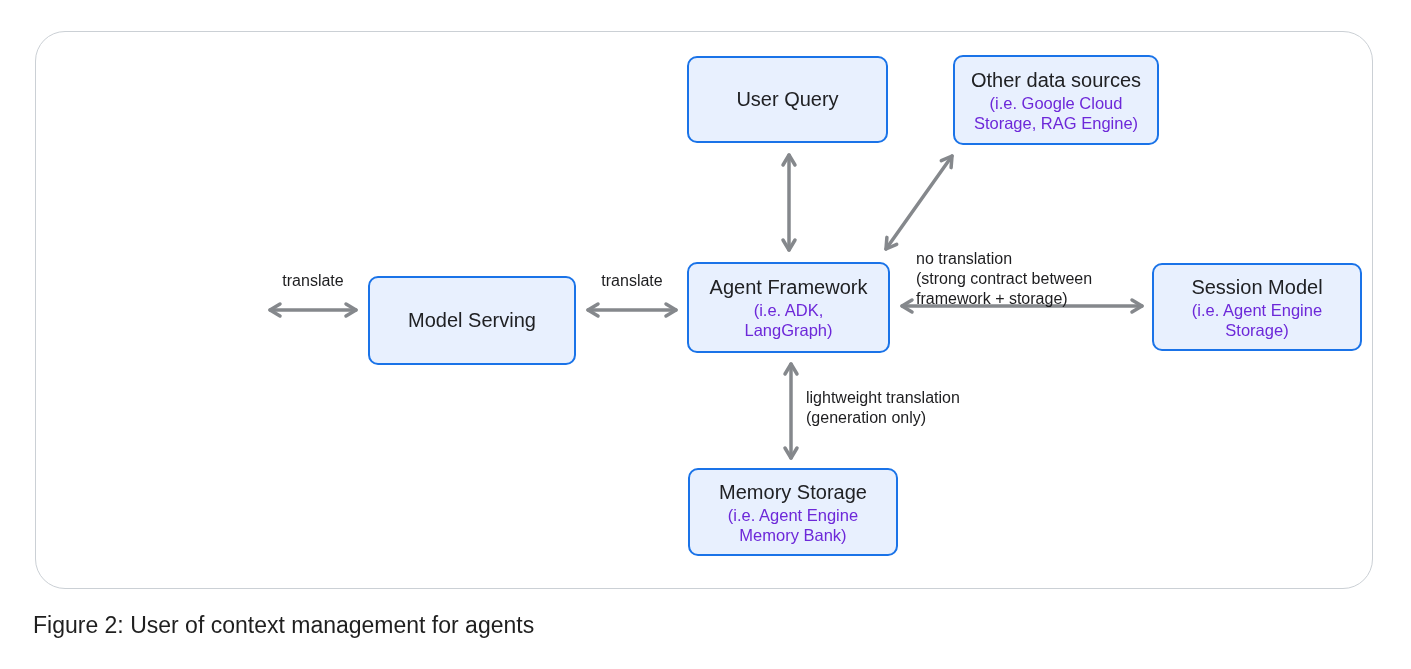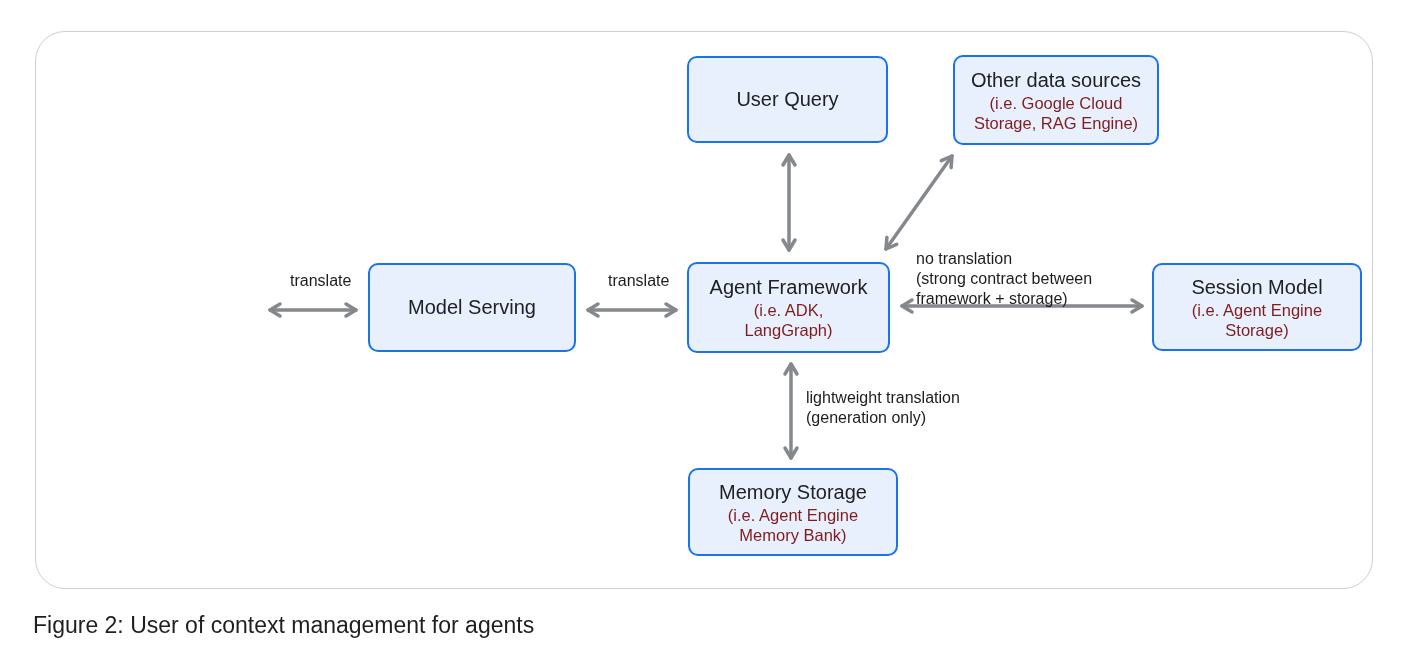--- a/index.html
+++ b/index.html
@@ -46,34 +46,34 @@
     font-weight: 500;
     line-height: 25px;
     white-space: pre-line;
     color: #202124;
   }
   .node-subtitle {
     font-size: 16.5px;
     font-weight: 400;
     line-height: 20px;
     white-space: pre-line;
-    color: #7f1d1d;
+    color: #6d28d9;
   }
   .edge-label {
     position: absolute;
     font-size: 16px;
     line-height: 20px;
     white-space: pre-line;
     color: #1d1d1f;
   }
-  .edge-label.center { text-align: left; margin-left: 32px; }
+  .edge-label.center { text-align: center; }
   #n-user-query        { left: 687px;  top: 56px;  width: 201px; height: 87px; }
   #n-other-data        { left: 953px;  top: 55px;  width: 206px; height: 90px; }
   #n-model             { left: 46px;   top: 264px; width: 212px; height: 86px; }
-  #n-model-serving     { left: 368px;  top: 263px; width: 208px; height: 89px; align-items: center; }
+  #n-model-serving     { left: 368px;  top: 276px; width: 208px; height: 89px; align-items: center; }
   #n-agent-framework   { left: 687px;  top: 262px; width: 203px; height: 91px; }
   #n-session-store     { left: 1152px; top: 263px; width: 210px; height: 88px; }
   #n-memory-manager    { left: 688px;  top: 468px; width: 210px; height: 88px; }
   #lbl-translate-1 { left: 258px; top: 271px; width: 110px; }
   #lbl-translate-2 { left: 576px; top: 271px; width: 112px; }
   #lbl-no-translation { left: 916px; top: 249px; width: 236px; }
   #lbl-lightweight { left: 806px; top: 388px; width: 210px; }
   .caption {
     position: absolute;
     left: 33px; top: 612px;

